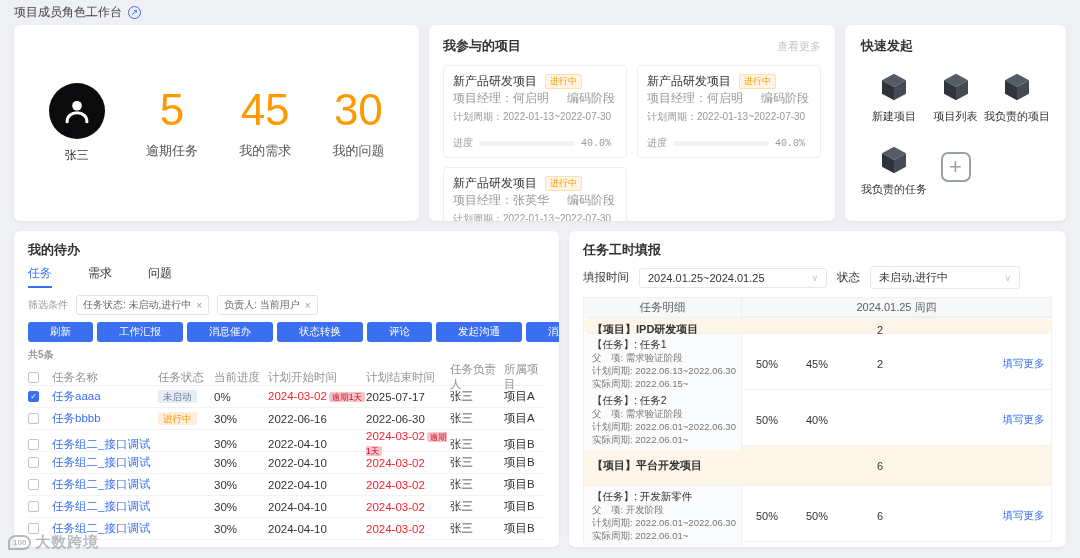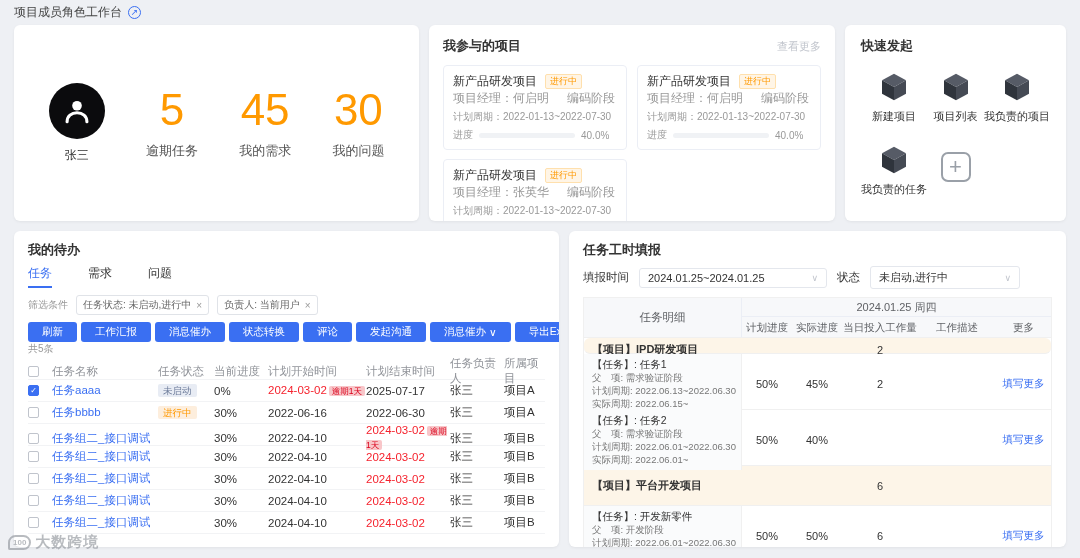--- a/index.html
+++ b/index.html
@@ -32,43 +32,43 @@
   .card-head { display:flex; justify-content:space-between; align-items:baseline; }
   .card-title { font-size:13px; font-weight:bold; color:#333; }
   .more-link { font-size:11px; color:#c0c4cc; }
   .proj-grid { margin-top:10px; display:grid; grid-template-columns:1fr 1fr; gap:9px 10px; }
   .proj-box { border:1px solid #ebeef5; border-radius:4px; padding:7px 9px; }
   .proj-r1 { display:flex; align-items:center; gap:8px; }
   .proj-name { font-size:12px; font-weight:normal; color:#333; }
   .badge-run { font-size:9px; color:#f90; background:#fff5e6; border:1px solid #ffe0ad; border-radius:2px; padding:0 4px; line-height:13px; }
   .proj-r2 { display:flex; gap:18px; font-size:12px; color:#999; }
   .proj-r3 { font-size:10px; color:#999; margin-top:3px; }
-  .proj-r4 { display:flex; align-items:center; gap:6px; margin-top:4px; font-size:10px; color:#999; }
+  .proj-r4 { display:flex; align-items:center; gap:6px; margin-top:12px; font-size:10px; color:#999;font-family:Liberation Mono, monospace; }
   .pbar { width:96px; height:5px; background:#f0f2f5; border-radius:3px; overflow:hidden; }
   .pbar-fill { height:100%; background:#ffa22e; border-radius:3px; }
 
   
   .card-quick { left:845px; top:25px; width:221px; height:196px; padding:12px 16px; }
   .quick-grid { margin-top:16px; display:grid; grid-template-columns:1fr 1fr 1fr; row-gap:20px; justify-items:center; }
   .quick-item { display:flex; flex-direction:column; align-items:center; gap:6px; cursor:pointer; }
   .quick-lab { font-size:11px; color:#333; white-space:nowrap; }
   .plus-box { width:30px; height:30px; border:2px solid #9aa0a8; border-radius:7px; display:flex; align-items:center; justify-content:center; color:#9aa0a8; font-size:22px; line-height:1; margin-top:8px; }
 
   
   .card-todo { left:14px; top:231px; width:545px; height:316px; padding:10px 14px; }
   .tabs { margin-top:6px; display:flex; gap:36px; font-size:12px; }
   .tab { padding-bottom:4px; color:#333; cursor:pointer; }
   .tab.active { color:#3a6ff2; border-bottom:2px solid #3a6ff2; }
   .filter-row { margin-top:7px; display:flex; align-items:center; gap:8px; }
   .filter-lab { font-size:10px; color:#999; }
   .tag { display:inline-flex; align-items:center; gap:5px; border:1px solid #e0e3e8; border-radius:3px; padding:2px 6px; font-size:10px; color:#666; }
   .tag .x { color:#999; cursor:pointer; }
   .btn-row { margin-top:7px; display:flex; gap:4px; }
-  .btn { background:#3a6ff2; color:#fff; font-size:10.5px; padding:3px 14px; border-radius:3px; border:none; white-space:nowrap; cursor:pointer; display:inline-flex; align-items:center; gap:3px; }
-  .count { font-size:10px; color:#999; }
+  .btn { background:#3a6ff2; color:#fff; font-size:10.5px; padding:3px 22px; border-radius:3px; border:none; white-space:nowrap; cursor:pointer; display:inline-flex; align-items:center; gap:3px; }
+  .count { margin-top:6px; font-size:10px; color:#999;font-weight:bold; }
   .t-row { display:grid; grid-template-columns:24px 106px 56px 54px 98px 84px 54px 1fr; align-items:center; height:22px; border-bottom:1px solid #f2f3f5; font-size:11.5px; color:#333; }
   .t-head { color:#909399; font-size:11.5px; height:24px; }
   .chk { width:11px; height:11px; border:1px solid #c0c4cc; border-radius:2px; background:#fff; display:flex; align-items:center; justify-content:center; font-size:8px; color:#fff; cursor:pointer; }
   .chk.checked { background:#3a6ff2; border-color:#3a6ff2; }
   .task-link { color:#3a6ff2; cursor:pointer; overflow:hidden; white-space:nowrap; text-overflow:ellipsis; }
   .b { font-size:9.5px; border-radius:2px; padding:1px 5px; }
   .b-gray { background:#e8ecf4; color:#6b7a99; }
   .b-orange { background:#fdeedd; color:#f90; }
   .date-red { color:#f5222d; }
   .ov-badge { font-size:8.5px; background:#f8c6c9; color:#d9001b; border-radius:2px; padding:0 3px; margin-left:2px; }
@@ -391,27 +391,20 @@
       <span>未启动,进行中</span>
       <span class="chev">∨</span>
     </span>
   </div>
 
   <div class="h-table">
     <div class="h-row h-header" style="grid-template-columns:158px 1fr;">
       <div class="hd-left">任务明细</div>
       <div class="hd-right">
         <div class="hd-date">2024.01.25 周四</div>
-        <div class="hd-sub">
-          <div>计划进度</div>
-          <div>实际进度</div>
-          <div>当日投入工作量</div>
-          <div>工作描述</div>
-          <div>更多</div>
-        </div>
       </div>
     </div>
 
     <div class="h-row r-proj" style="height:16px;border-radius:6px;">
       <div class="cell cell-title">【项目】IPD研发项目</div>
       <div class="vcell"></div>
         <div class="vcell"></div>
       <div class="vcell">2</div>
       <div class="vcell"></div>
         <div class="vcell"></div>

